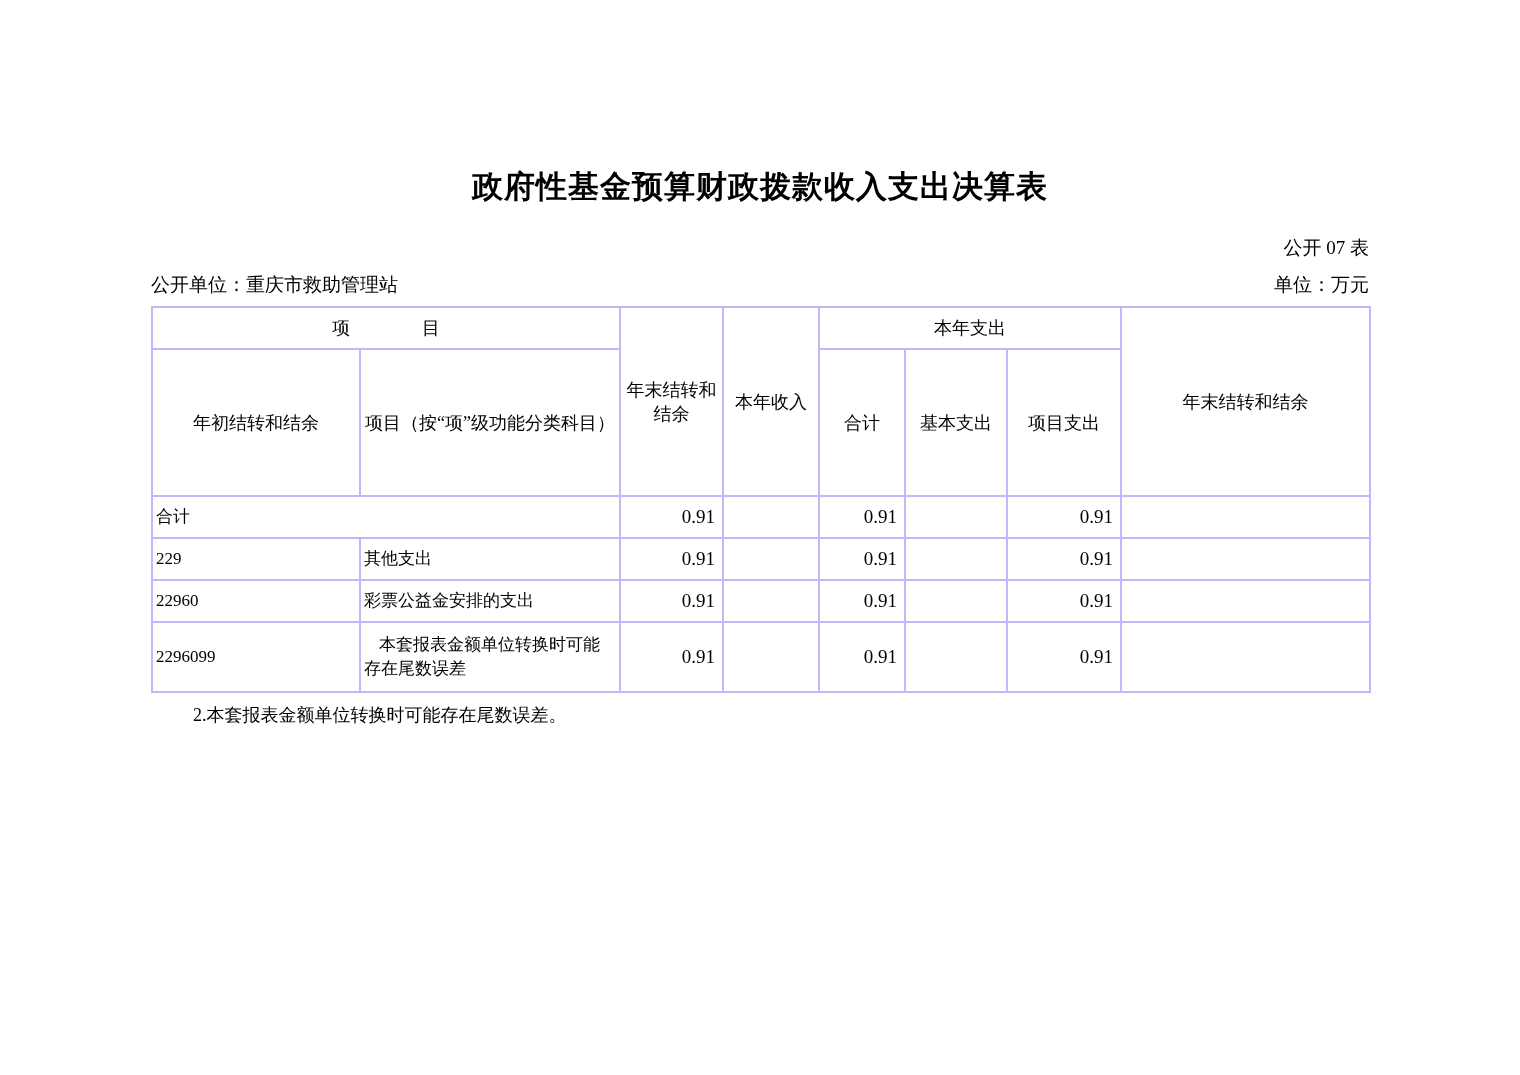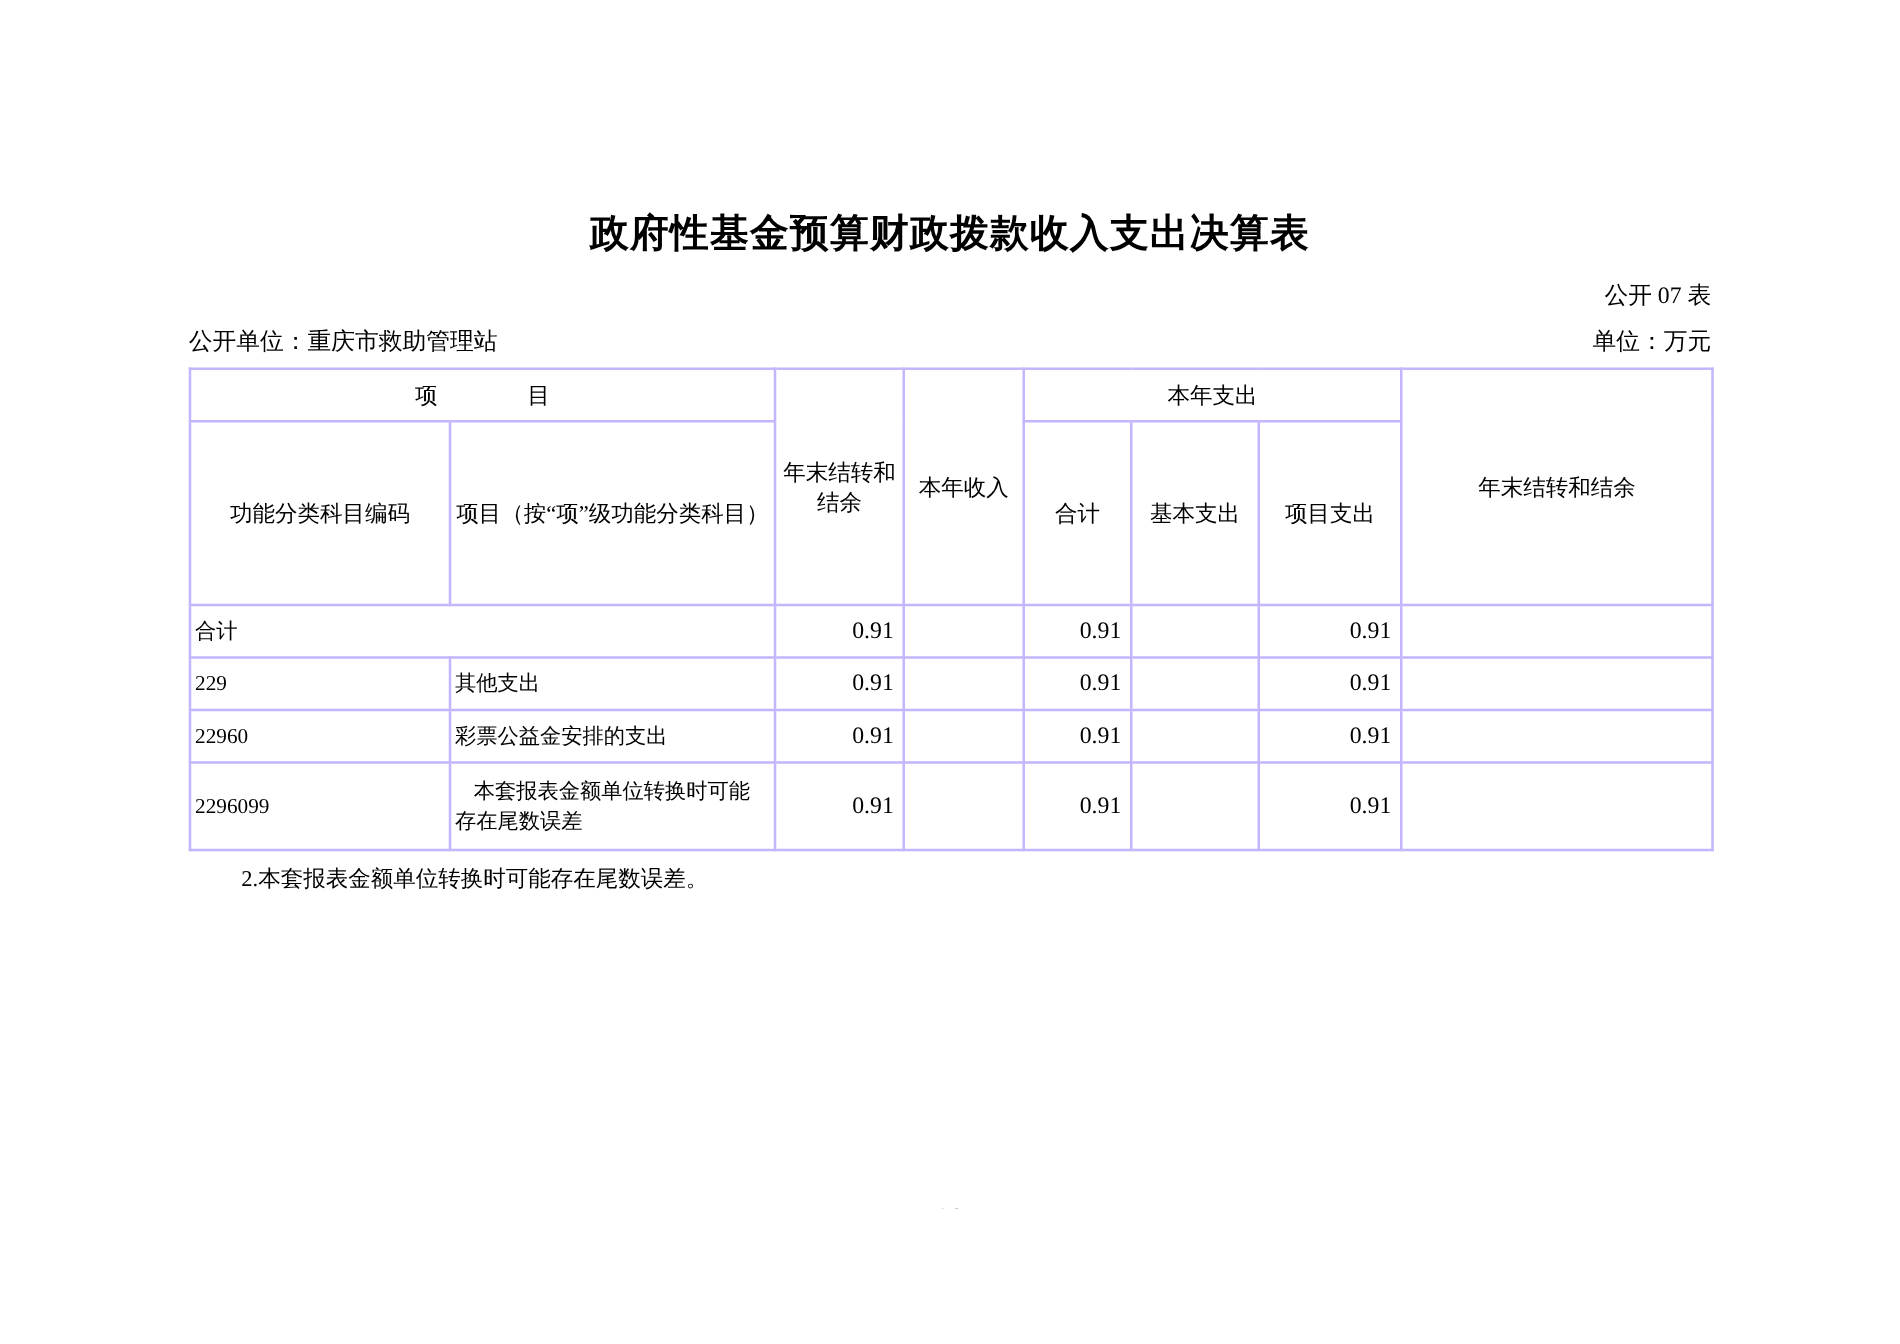--- a/index.html
+++ b/index.html
@@ -24,21 +24,21 @@
   }
   .doc-title {
     margin: 166px 0 0 0;
     text-align: center;
     font-family: "Liberation Sans", "DejaVu Sans", sans-serif;
     font-weight: 700;
     font-size: 31px;
     letter-spacing: 1px;
   }
   .form-label {
-    margin-top: 15px;
+    margin-top: 27px;
     text-align: right;
     font-size: 19px;
   }
   .unit-row {
     margin-top: 11px;
     display: flex;
     justify-content: space-between;
     align-items: baseline;
     font-size: 19px;
   }
@@ -128,21 +128,21 @@
       </colgroup>
       <tbody>
         <tr class="hrow1">
           <th colspan="2">项　　　　目</th>
           <th rowspan="2">年末结转和结余</th>
           <th rowspan="2">本年收入</th>
           <th colspan="3">本年支出</th>
           <th rowspan="2">年末结转和结余</th>
         </tr>
         <tr class="hrow2">
-          <th>功能分类科目编码</th>
+          <th>年初结转和结余</th>
           <th class="item-header">项目（按“项”级功能分类科目）</th>
           <th>合计</th>
           <th>基本支出</th>
           <th>项目支出</th>
         </tr>
 
         <tr class="drow">
           <td colspan="2" class="cell-text">合计</td>
           <td class="cell-num">0.91</td>
           <td class="cell-num"></td>

